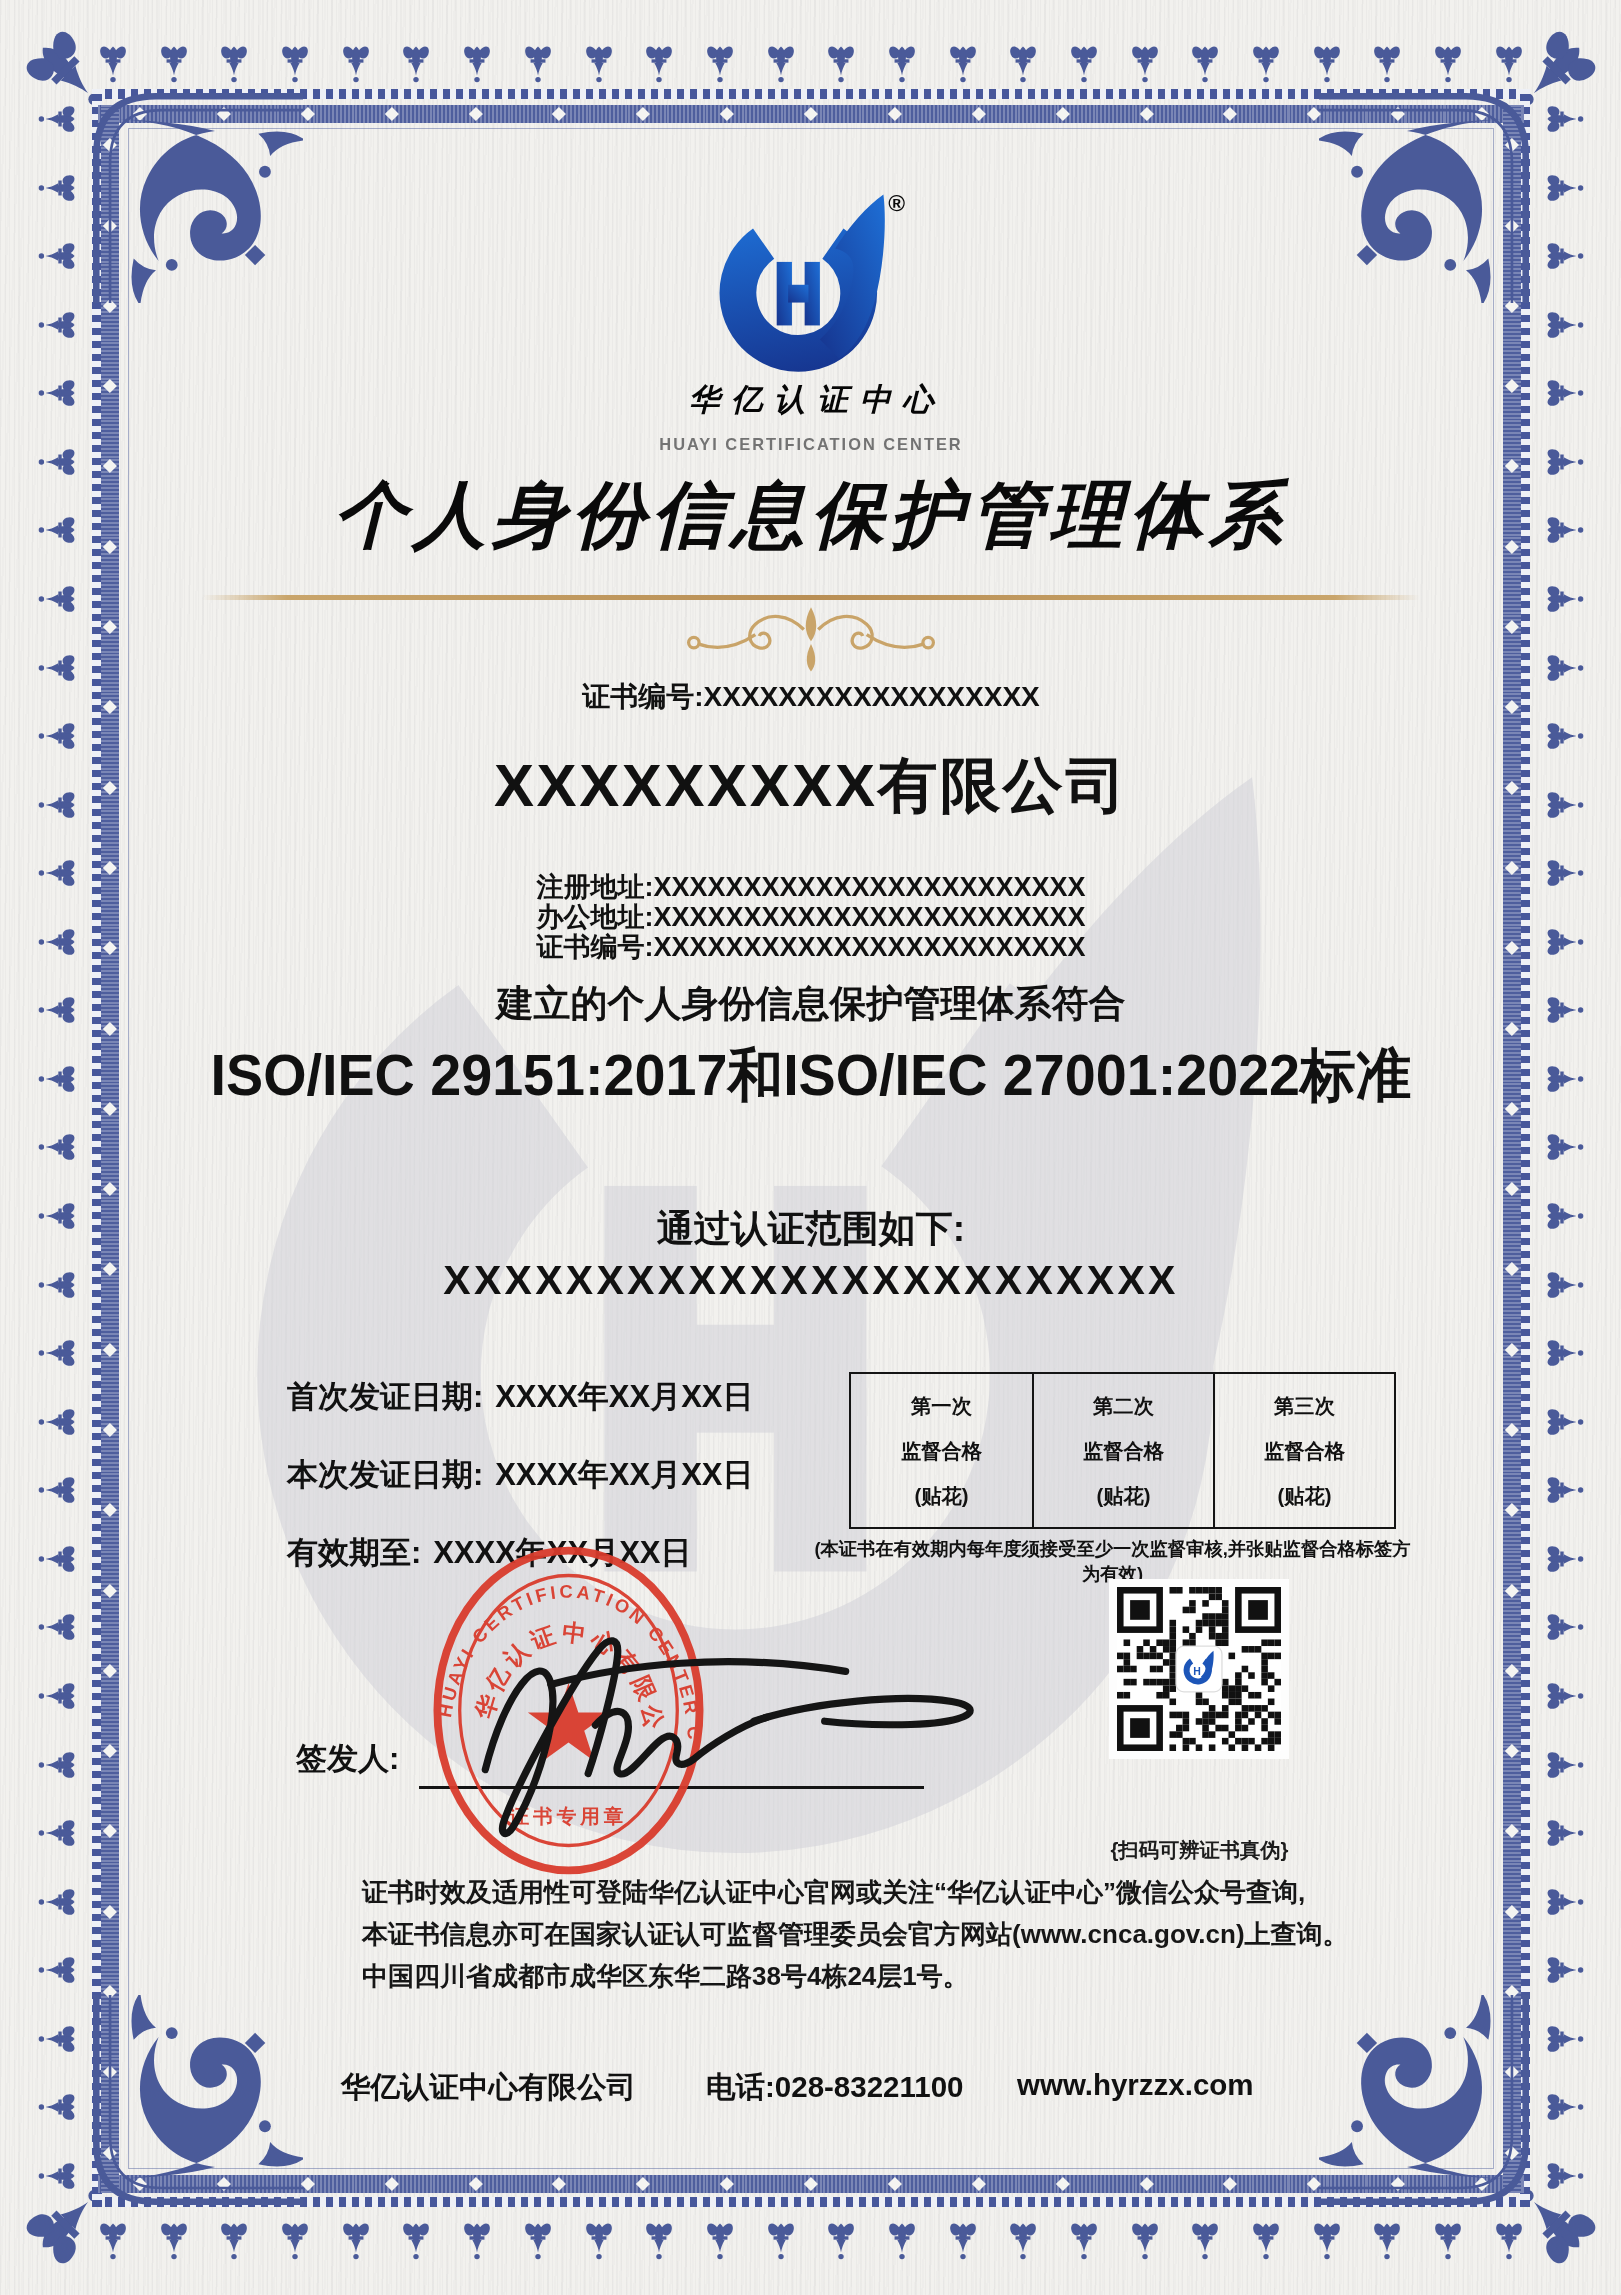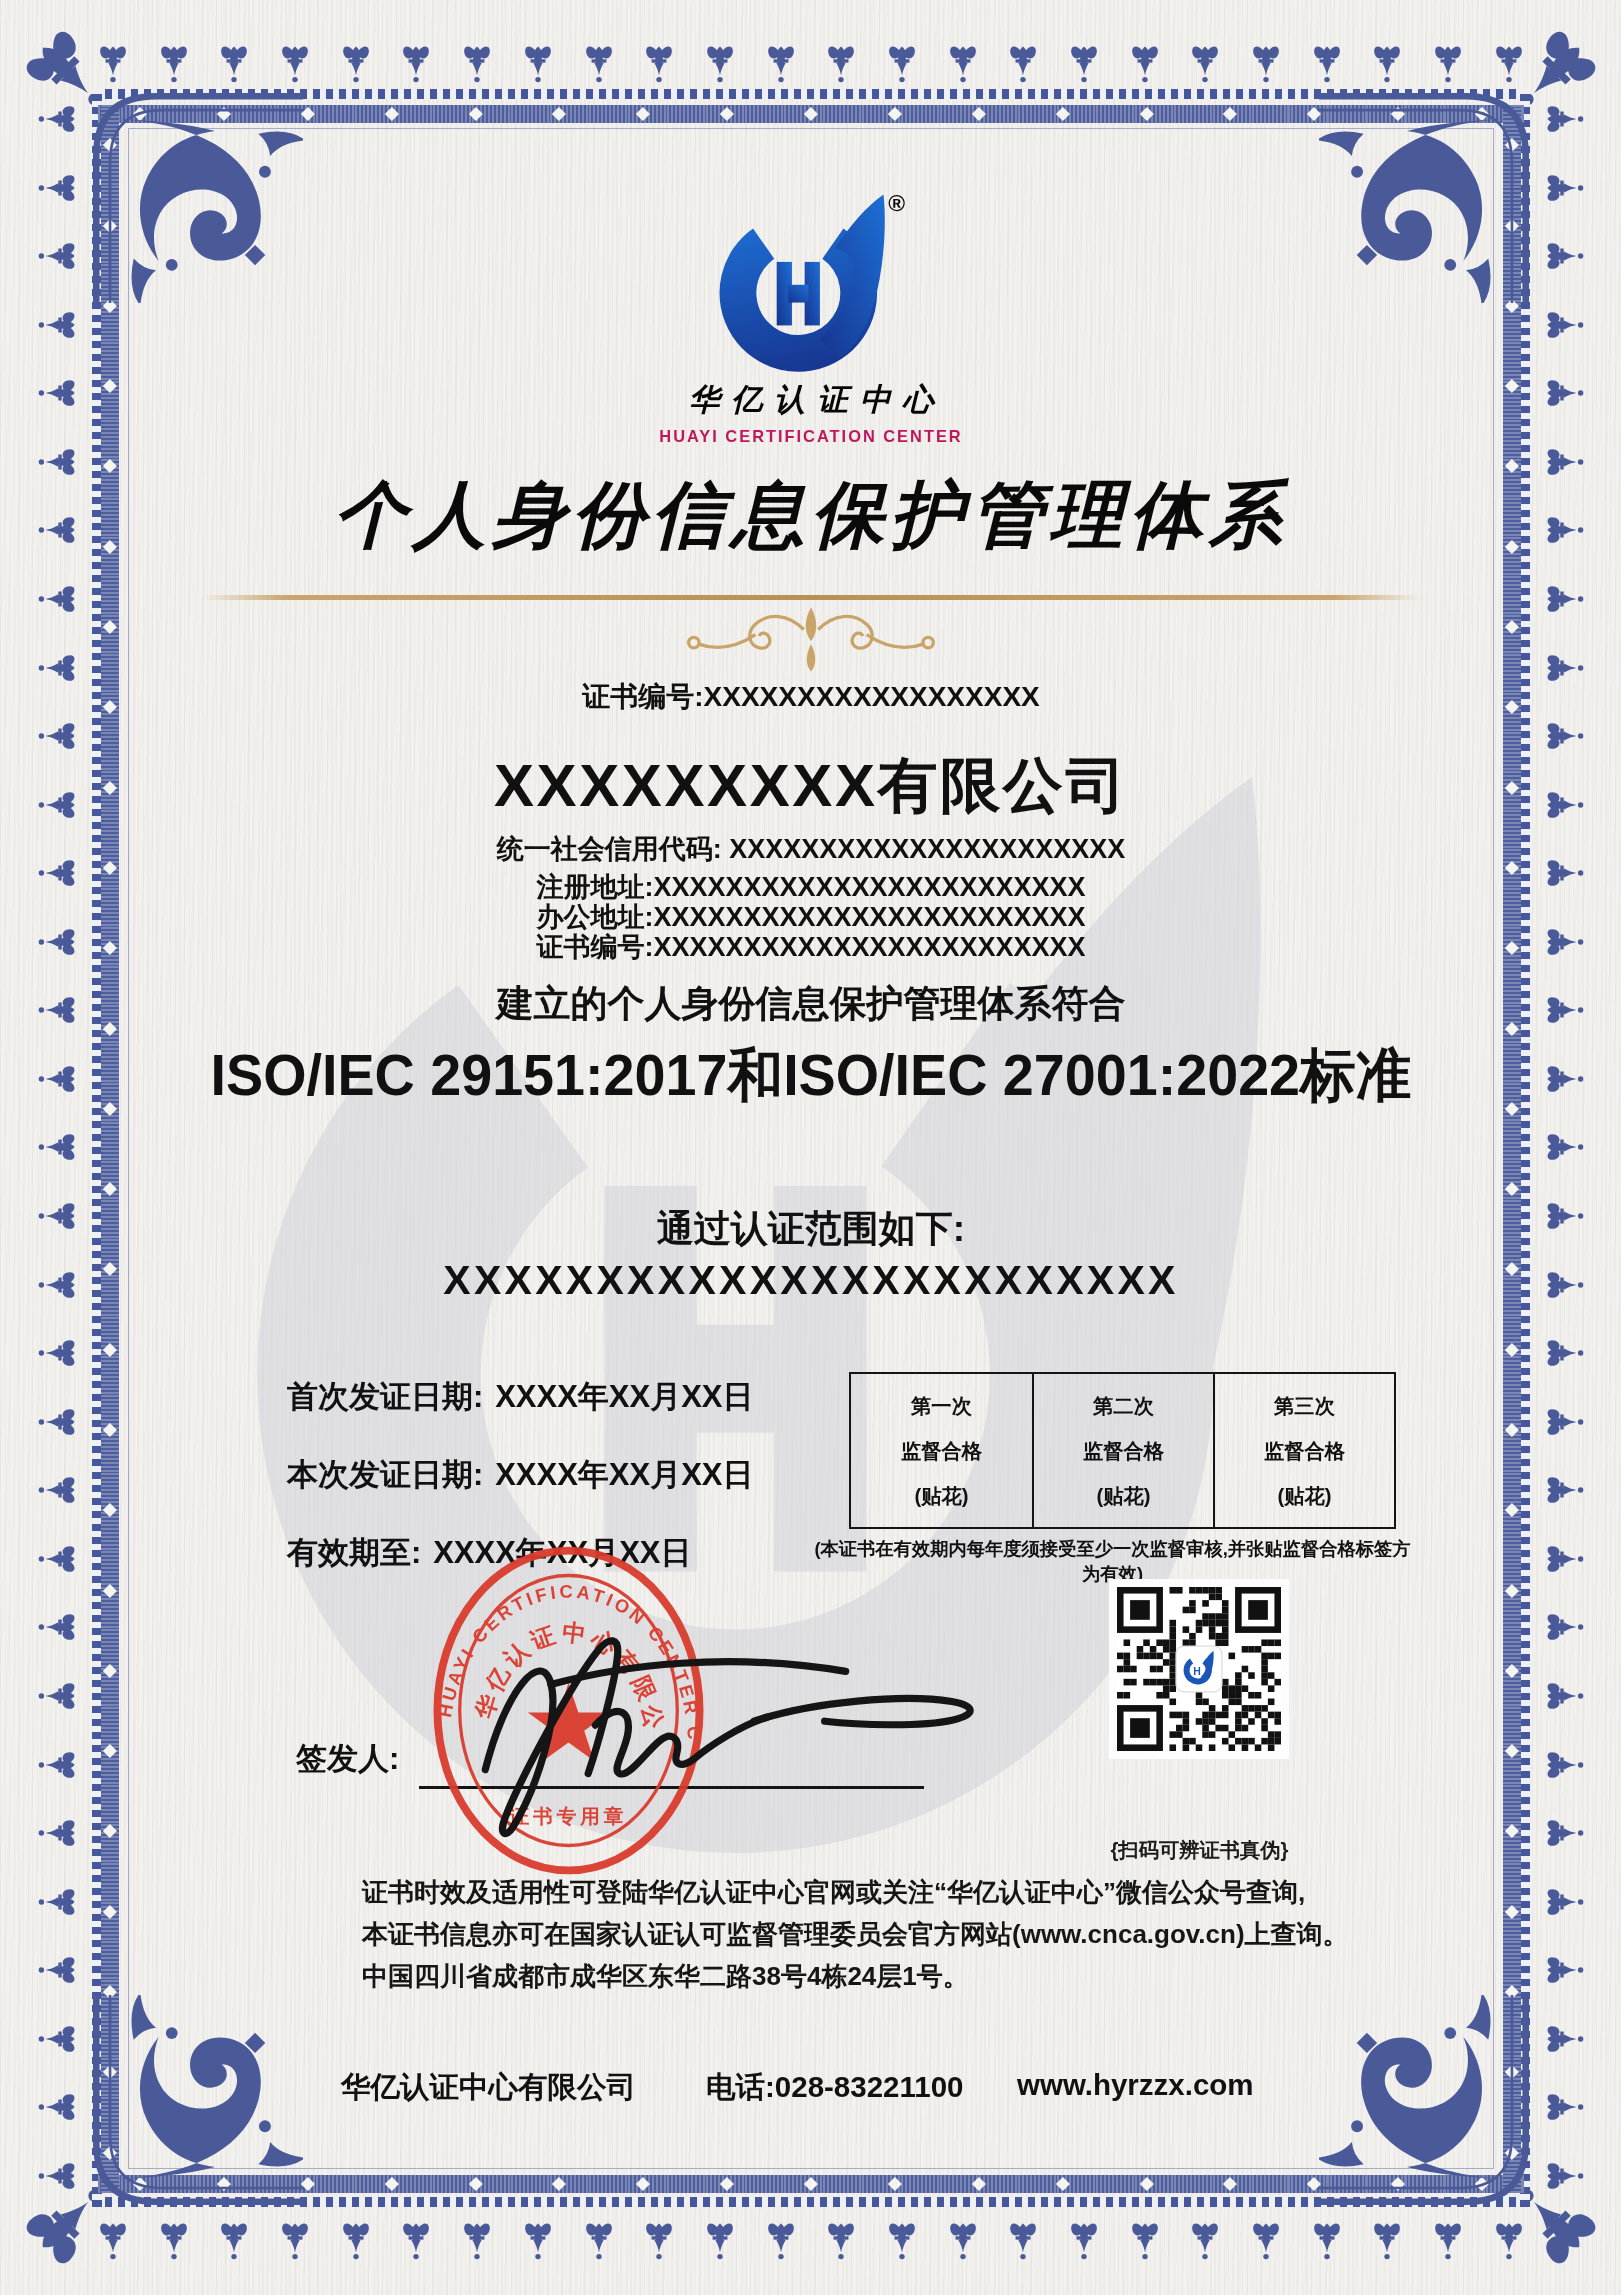--- a/index.html
+++ b/index.html
@@ -51,21 +51,21 @@
   .corner-orn.bl{left:93px;bottom:90px;transform:scaleY(-1);}
   .corner-orn.br{right:93px;bottom:90px;transform:rotate(180deg);}
   
   .watermark{position:absolute;z-index:1;left:157px;top:734px;width:1311px;height:1166px;opacity:.55;}
   
   .ct{position:absolute;z-index:4;}
   .center{left:0;right:0;text-align:center;}
   .logo-wrap{top:185px;display:flex;flex-direction:column;align-items:center;}
   .logo-svg{width:216px;height:197px;}
   .brand-cn{font-size:31px;font-weight:800;letter-spacing:11.8px;text-indent:11.8px;color:#060606;margin-top:-2.6px;font-style:italic;}
-  .brand-en{font-size:16.4px;font-weight:700;letter-spacing:2px;color:#be185d;margin-top:6px;}
+  .brand-en{font-size:16.4px;font-weight:700;letter-spacing:2px;color:#737373;margin-top:14px;}
   .title{top:467px;font-size:73px;font-weight:900;font-style:italic;letter-spacing:6.6px;color:#0a0a0a;}
   .gold-line{top:595px;left:202px;right:202px;height:4.6px;
       background:linear-gradient(90deg, rgba(190,150,90,0) 0%, #c9a56b 7%, #b98f55 50%, #c9a56b 93%, rgba(190,150,90,0) 100%);}
   .gold-orn{top:602px;left:0;right:0;display:flex;justify-content:center;}
   .cert-line{top:678px;font-size:28px;font-weight:700;}
   .company{top:723px;font-size:60px;font-weight:800;letter-spacing:2.6px;margin-top:23px;}
   .credit{top:831px;font-size:27px;font-weight:700;}
   .addr1{top:869px;}  .addr2{top:899px;}  .addr3{top:929px;}
   .addr{font-size:27px;font-weight:700;}
   .conform{top:979px;font-size:37px;font-weight:800;}
@@ -633,23 +633,20 @@
         <circle cx="414" cy="62" r="8"></circle>
         <path d="M235,64 C225,84 228,98 235,106 C242,98 245,84 235,64 Z" fill="#c9a469" stroke="none"></path>
       </g>
     </svg>
   </div>
 
   <div class="ct center cert-line">
     <span>证书编号:</span><span>XXXXXXXXXXXXXXXXXX</span>
   </div>
   <div class="ct center company">XXXXXXXXX有限公司</div>
-  <div class="ct center credit">
-    <span>统一社会信用代码: </span><span>XXXXXXXXXXXXXXXXXXXXXX</span>
-  </div>
   <div class="ct center addr addr1">
     <span>注册地址:</span><span>XXXXXXXXXXXXXXXXXXXXXXXX</span>
   </div>
   <div class="ct center addr addr2">
     <span>办公地址:</span><span>XXXXXXXXXXXXXXXXXXXXXXXX</span>
   </div>
   <div class="ct center addr addr3">
     <span>证书编号:</span><span>XXXXXXXXXXXXXXXXXXXXXXXX</span>
   </div>
 

